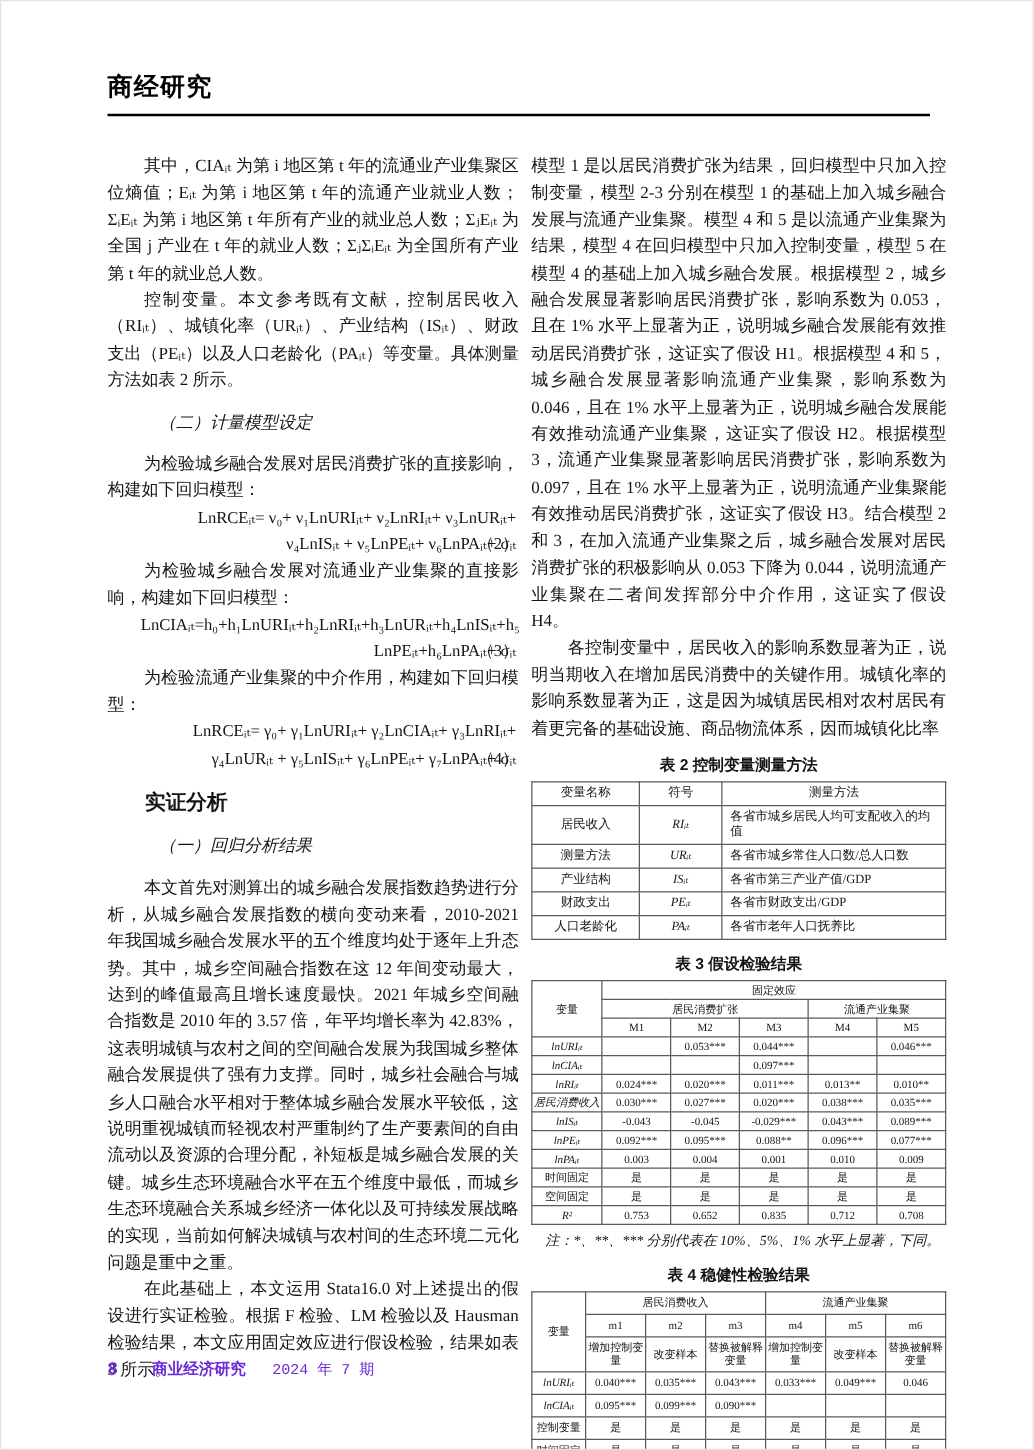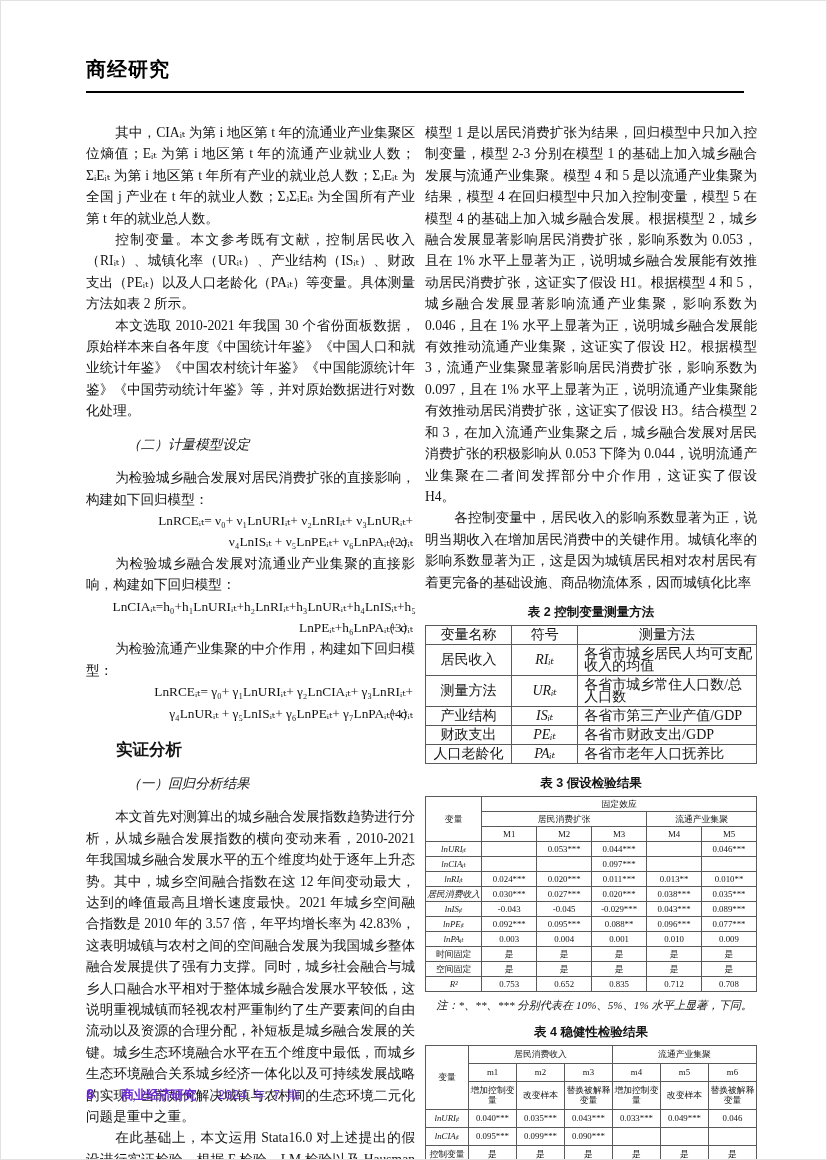--- a/index.html
+++ b/index.html
@@ -34,21 +34,21 @@
   }
 
   .tbl-title {
     font-family:"Liberation Sans","DejaVu Sans",sans-serif;
     font-weight:bold; font-size:12.5px; text-align:center;
     margin:12px 0 5px 0; text-indent:0; line-height:15px;
   }
   table { width:100%; border-collapse:collapse; table-layout:fixed; }
   th, td { border:1px solid #5a5a5a; font-weight:normal; text-align:center; overflow:hidden; }
 
-  .t2 { font-size:14px; line-height:12px; }
+  .t2 { font-size:10px; line-height:12px; }
   .t2 th, .t2 td { padding:3px 2px; }
   .t2 col.c1 { width:26%; } .t2 col.c2 { width:20%; } .t2 col.c3 { width:54%; }
   .t2 tbody td:nth-child(2) { font-style:italic; }
   .t2 tbody td:nth-child(3) { text-align:left; padding-left:6px; }
 
   .t3 { font-size:8.8px; line-height:10px; }
   .t3 th, .t3 td { padding:2px 1px; }
   .t3 col.cv { width:17%; }
 
   .t4 { font-size:8.8px; line-height:10px; }
@@ -69,21 +69,20 @@
 <body>
 
 <div class="page">
 
   <div class="masthead-title">商经研究</div>
   <div class="masthead-rule"></div>
 
   <div class="col col-left">
     <p class="para">其中，CIAᵢₜ 为第 i 地区第 t 年的流通业产业集聚区位熵值；Eᵢₜ 为第 i 地区第 t 年的流通产业就业人数；ΣᵢEᵢₜ 为第 i 地区第 t 年所有产业的就业总人数；ΣⱼEᵢₜ 为全国 j 产业在 t 年的就业人数；ΣⱼΣᵢEᵢₜ 为全国所有产业第 t 年的就业总人数。</p>
     <p class="para">控制变量。本文参考既有文献，控制居民收入（RIᵢₜ）、城镇化率（URᵢₜ）、产业结构（ISᵢₜ）、财政支出（PEᵢₜ）以及人口老龄化（PAᵢₜ）等变量。具体测量方法如表 2 所示。</p>
-    <p class="para">本文选取 2010-2021 年我国 30 个省份面板数据，原始样本来自各年度《中国统计年鉴》《中国人口和就业统计年鉴》《中国农村统计年鉴》《中国能源统计年鉴》《中国劳动统计年鉴》等，并对原始数据进行对数化处理。</p>
     <p class="subsection">（二）计量模型设定</p>
     <p class="para">为检验城乡融合发展对居民消费扩张的直接影响，构建如下回归模型：</p>
     <div class="formula">
       <span>LnRCEᵢₜ= ν₀+ ν₁LnURIᵢₜ+ ν₂LnRIᵢₜ+ ν₃LnURᵢₜ+ ν₄LnISᵢₜ + ν₅LnPEᵢₜ+ ν₆LnPAᵢₜ+ σᵢₜ</span>
       <span class="eqnum">（2）</span>
     </div>
     <p class="para">为检验城乡融合发展对流通业产业集聚的直接影响，构建如下回归模型：</p>
     <div class="formula">
       <span>LnCIAᵢₜ=h₀+h₁LnURIᵢₜ+h₂LnRIᵢₜ+h₃LnURᵢₜ+h₄LnISᵢₜ+h₅ LnPEᵢₜ+h₆LnPAᵢₜ+ σᵢₜ</span>
       <span class="eqnum">（3）</span>

